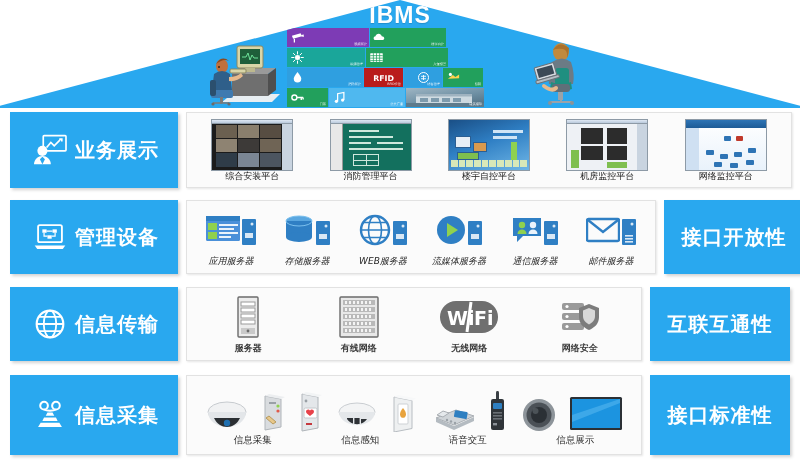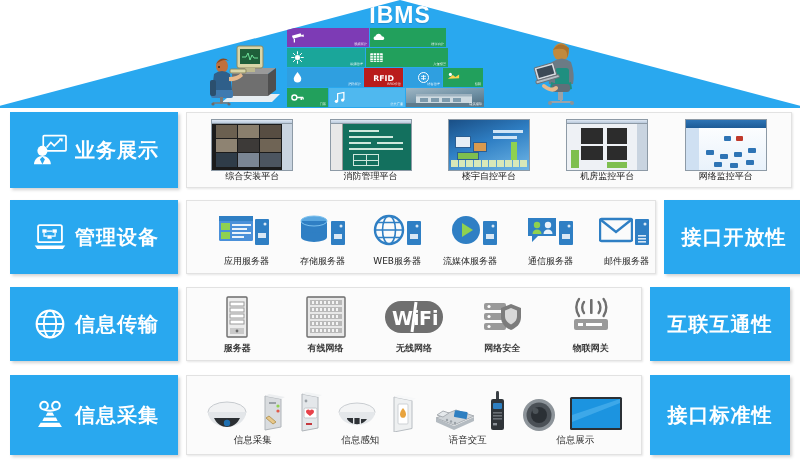--- a/index.html
+++ b/index.html
@@ -111,21 +111,21 @@
   .rm { width:100%; height:100%; background:#eef1f5; position:relative;}
   .rm .dk { position:absolute; background:#2c2c2c;}
   .rm .gl { position:absolute; background:#7fbf4f;}
   
   .nt { width:100%; height:100%; background:linear-gradient(#ffffff,#e9f2fb); position:relative;}
   .nt .hd { position:absolute; left:0; right:0; top:0; height:8px; background:linear-gradient(#2e74b5,#1d5b96);}
   .nt .lf { position:absolute; left:0; top:8px; bottom:0; width:13px; background:#cfe0f2;}
   .nt u { position:absolute; background:#2e74b5; border-radius:1px; display:block;}
 
   
-  .srv { display:flex; flex-direction:column; align-items:flex-end; width:76px; }
+  .srv { display:flex; flex-direction:column; align-items:center; width:76px;font-style:italic; }
   .srv-art { height:46px; display:flex; align-items:center; justify-content:center; gap:2px; }
   .srv-cap { font-size:9px; color:#1f1f1f; font-family:"DejaVu Sans",sans-serif; white-space:nowrap; margin-top:2px;}
   .srv svg { display:block; }
 
   
   .net { display:flex; flex-direction:column; align-items:center; width:70px; }
   .net-art { height:46px; display:flex; align-items:center; justify-content:center; }
   .net-cap { font-size:9px; color:#3a3a3a; font-family:"DejaVu Sans",sans-serif; white-space:nowrap; margin-top:2px; font-weight:bold;}
   .net svg { display:block; }
 
@@ -653,37 +653,20 @@
                 <circle cx="7" cy="19.5" r="1.6"></circle>
                 <circle cx="7" cy="29.5" r="1.6"></circle>
               </g>
             <path d="M29 7l10 4v9c0 7-5 11-10 13-5-2-10-6-10-13v-9z" fill="#7c7c7c"></path>
             <path d="M29 11l6 2.4v5.6c0 4.4-3 7-6 8.4-3-1.4-6-4-6-8.4v-5.6z" fill="#d8d8d8"></path>
           </svg>
         </div>
         <div class="net-cap">网络安全</div>
       </div>
 
-      <div class="net">
-        <div class="net-art">
-          <svg width="44" height="40" viewBox="0 0 44 40">
-            <rect x="21" y="2" width="2.6" height="15" rx="1" fill="#6f6f6f"></rect>
-            <g fill="none" stroke="#6f6f6f" stroke-width="2.4" stroke-linecap="round">
-              <path d="M15 5c-2.4 3-2.4 8 0 11"></path>
-                <path d="M29.6 5c2.4 3 2.4 8 0 11"></path>
-              <path d="M10 2c-3.6 4.6-3.6 12 0 17"></path>
-                <path d="M34.6 2c3.6 4.6 3.6 12 0 17"></path>
-            </g>
-            <rect x="5" y="22" width="34" height="11" rx="2" fill="#9a9a9a"></rect>
-            <rect x="9" y="26" width="5" height="3" fill="#fff"></rect>
-            <rect x="17" y="26" width="16" height="3" fill="#fff"></rect>
-          </svg>
-        </div>
-        <div class="net-cap">物联网关</div>
-      </div>
     </div>
 
     <div class="side side-right">
       <span class="side-label">互联互通性</span>
     </div>
   </div>
 
   <div class="row row-4">
     <div class="side side-left">
       <span class="side-icon">

